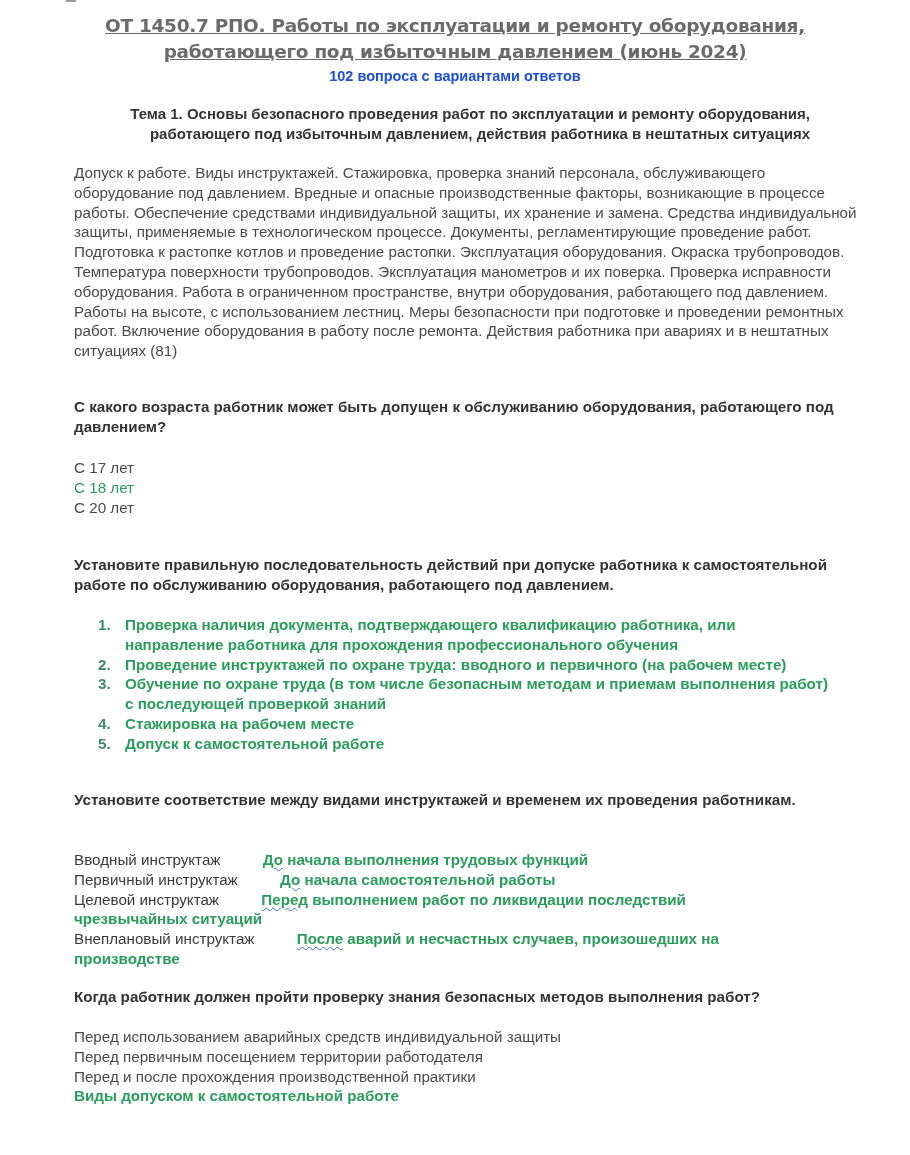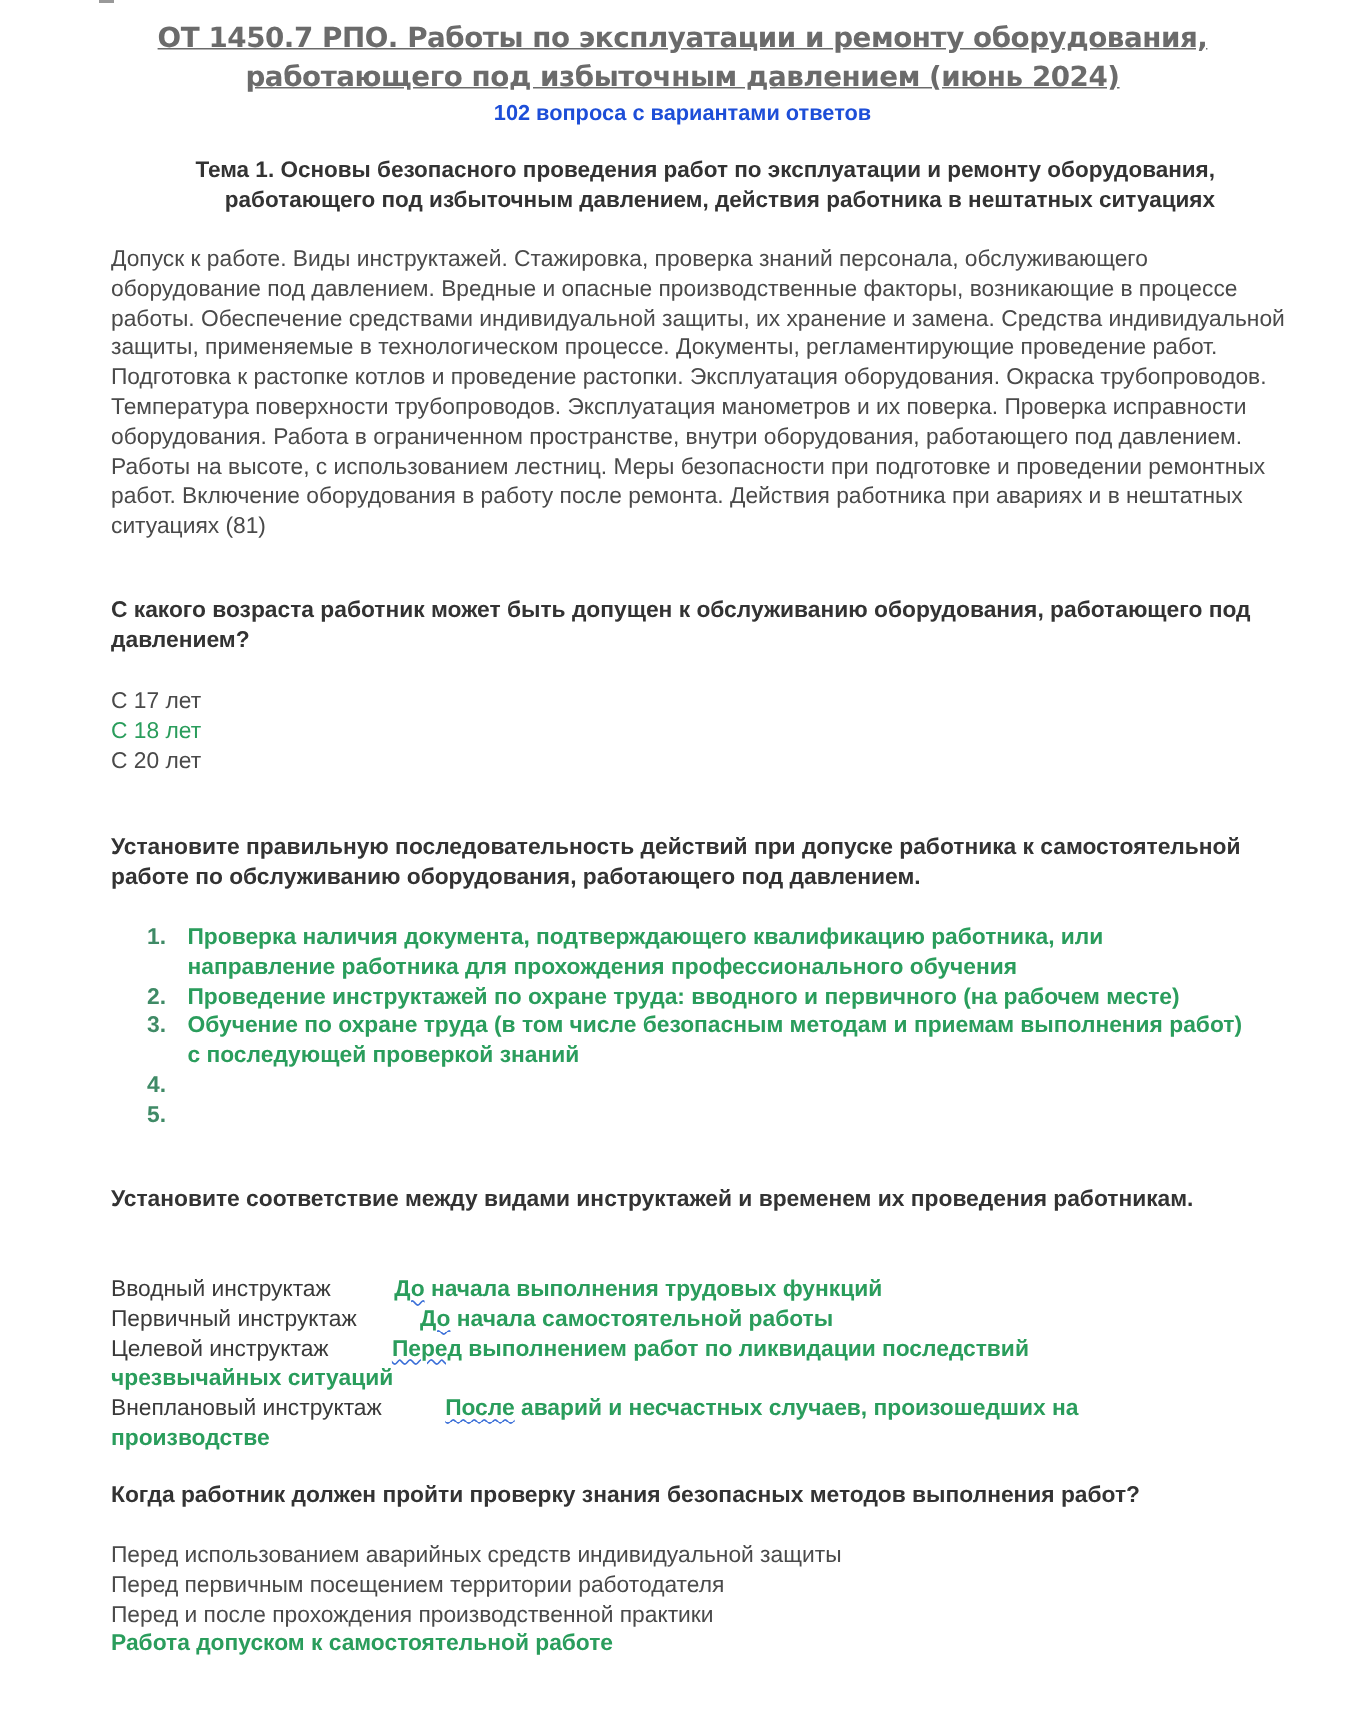--- a/index.html
+++ b/index.html
@@ -77,23 +77,25 @@
   <li>
     <span class="num">2.</span>
     <span class="txt">Проведение инструктажей по охране труда: вводного и первичного (на рабочем месте)</span>
   </li>
   <li>
     <span class="num">3.</span>
     <span class="txt">Обучение по охране труда (в том числе безопасным методам и приемам выполнения работ) с последующей проверкой знаний</span>
   </li>
   <li>
     <span class="num">4.</span>
+    <span class="txt">Стажировка на рабочем месте</span>
   </li>
   <li>
     <span class="num">5.</span>
+    <span class="txt">Допуск к самостоятельной работе</span>
   </li>
 </ol>
 
 <div class="q" style="top:790px;">Установите соответствие между видами инструктажей и временем их проведения работникам.</div>
 <div class="match" style="top:850px;">
   <span class="row">
     <span class="lbl">Вводный инструктаж</span>
     <span class="key">До</span>
     <span class="ans">начала выполнения трудовых функций</span>
   </span>
@@ -112,14 +114,14 @@
     <span class="key">После</span>
     <span class="ans">аварий и несчастных случаев, произошедших на производстве</span>
   </span>
 </div>
 
 <div class="q" style="top:987px;">Когда работник должен пройти проверку знания безопасных методов выполнения работ?</div>
 <div class="opts" style="top:1027px;">
   <span class="opt">Перед использованием аварийных средств индивидуальной защиты</span>
   <span class="opt">Перед первичным посещением территории работодателя</span>
   <span class="opt">Перед и после прохождения производственной практики</span>
-  <span class="opt correct bold">Работа допуском к самостоятельной работе</span>
+  <span class="opt correct bold">Виды допуском к самостоятельной работе</span>
 </div>
 
 </body></html>

